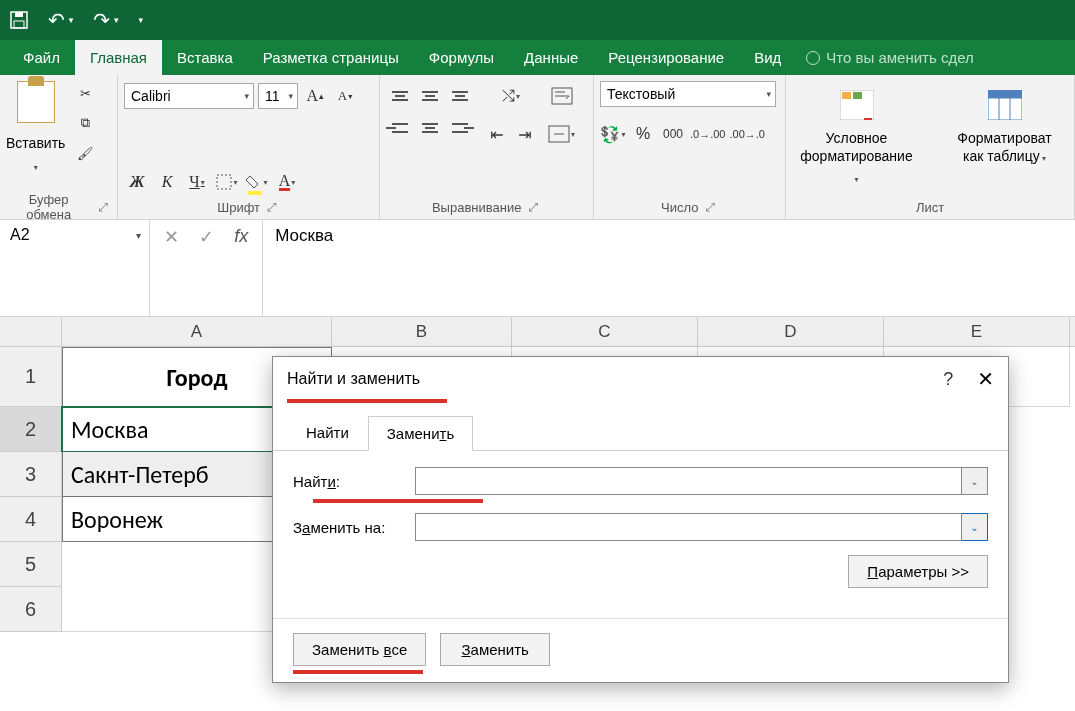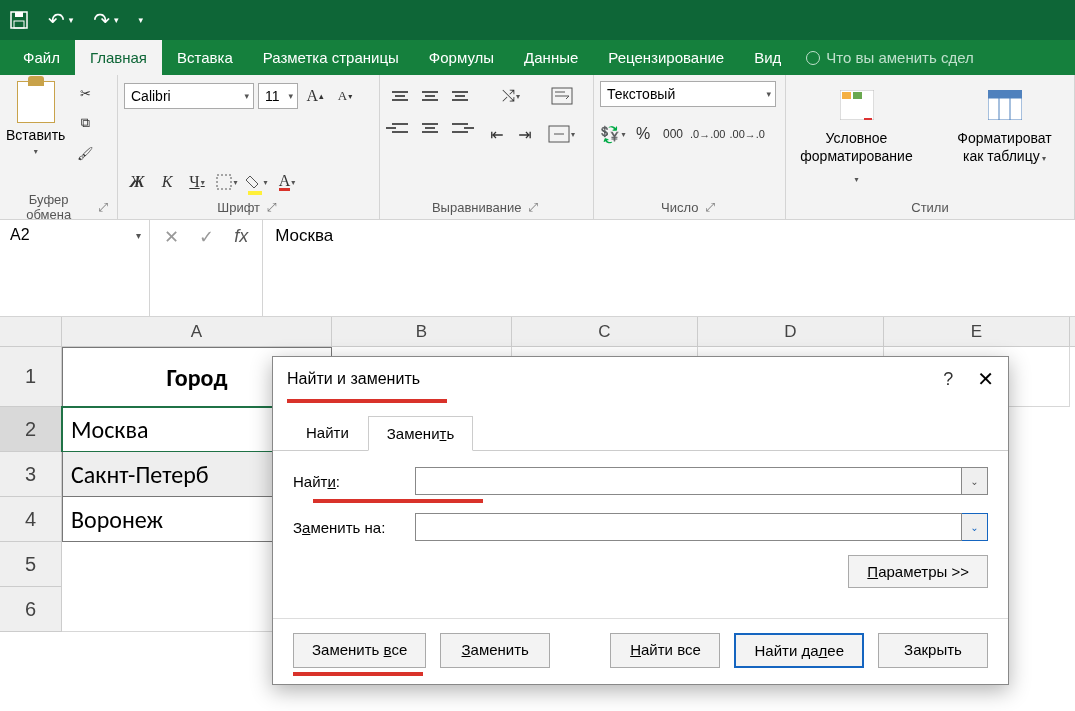--- a/index.html
+++ b/index.html
@@ -19,21 +19,21 @@
   .tell-me { margin-left: 10px; display: flex; align-items: center; color: #bfe0cc; gap: 6px; font-size: 15px; }
   .bulb { width: 14px; height: 14px; border: 1px solid #bfe0cc; border-radius: 50%; position: relative; }
 
   
   .ribbon { background: #f3f3f3; border-bottom: 1px solid #d4d4d4; display: flex; height: 145px; }
   .group { border-right: 1px solid #d4d4d4; display: flex; flex-direction: column; padding: 6px 6px 2px; }
   .group-body { flex: 1; display: flex; align-items: flex-start; gap: 4px; }
   .group-label { text-align: center; font-size: 13px; color: #555; display: flex; justify-content: center; align-items: center; gap: 4px; height: 20px; }
   .dlaunch { font-size: 12px; color: #777; border: 1px solid transparent; padding: 0 2px; }
 
-  .paste-stack { display: flex; flex-direction: column; align-items: center; gap: 4px; }
+  .paste-stack { display: flex; flex-direction: column; align-items: center; gap: 12px; }
   .clip-icon { width: 38px; height: 42px; background: linear-gradient(#fff,#fff); border: 1px solid #c8a24a; position: relative; }
   .clip-icon::before { content:""; position:absolute; top:-6px; left:10px; width:16px; height:10px; background:#c8a24a; border-radius:3px 3px 0 0; }
   .mini-col { display:flex; flex-direction:column; gap:6px; padding-left:4px; }
   .mini-btn { width:24px; height:24px; display:flex; align-items:center; justify-content:center; color:#333; }
 
   .font-row { display:flex; align-items:center; gap:4px; }
   .combo { background:#fff; border:1px solid #aaa; height:26px; display:flex; align-items:center; padding:0 6px; font-size:14px; position:relative; }
   .combo .arrow { position:absolute; right:4px; font-size:9px; color:#555; }
   .font-name { width:130px; }
   .font-size { width:40px; }
@@ -312,21 +312,21 @@
               <rect x="0" y="0" width="34" height="8" fill="#4f81bd"></rect>
               <rect x="0" y="8" width="34" height="22" fill="#fff" stroke="#4f81bd"></rect>
               <line x1="11" y1="0" x2="11" y2="30" stroke="#4f81bd"></line>
               <line x1="22" y1="0" x2="22" y2="30" stroke="#4f81bd"></line>
             </svg>
           </div>
         <div class="label"><span>Форматироват как таблицу</span><span class="drop"> ▾</span></div>
       </div>
     </div>
     <div class="group-label">
-        <span>Стили</span>
+        <span>Лист</span>
       </div>
   </div>
 </div>
 
 <div class="fbar-wrap">
   <div class="fbar">
     <div class="namebox">
         <span>A2</span>
         <span class="arrow">▾</span>
       </div>
@@ -407,20 +407,15 @@
     </div>
     <div class="params-row">
       <div class="dlg-btn"><span class="ul-letter">П</span>араметры &gt;&gt;</div>
     </div>
   </div>
   <div class="dlg-btnrow">
     <div class="left">
       <div class="dlg-btn">Заменить <span class="ul-letter">в</span>се</div>
       <div class="dlg-btn"><span class="ul-letter">З</span>аменить</div>
     </div>
-    <div class="right">
-      <div class="dlg-btn"><span class="ul-letter">Н</span>айти все</div>
-      <div class="dlg-btn primary">Найти да<span class="ul-letter">л</span>ее</div>
-      <div class="dlg-btn">Закрыть</div>
-    </div>
   </div>
   <div class="red-ul3"></div>
 </div>
 
 </body></html>

